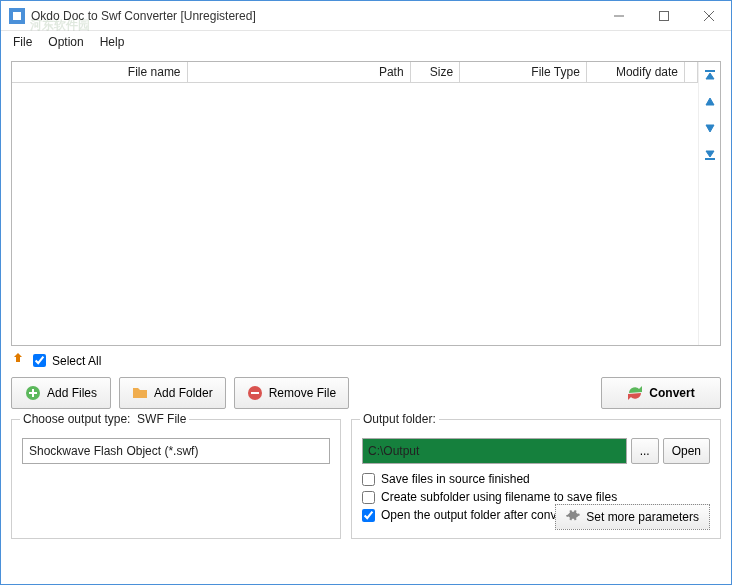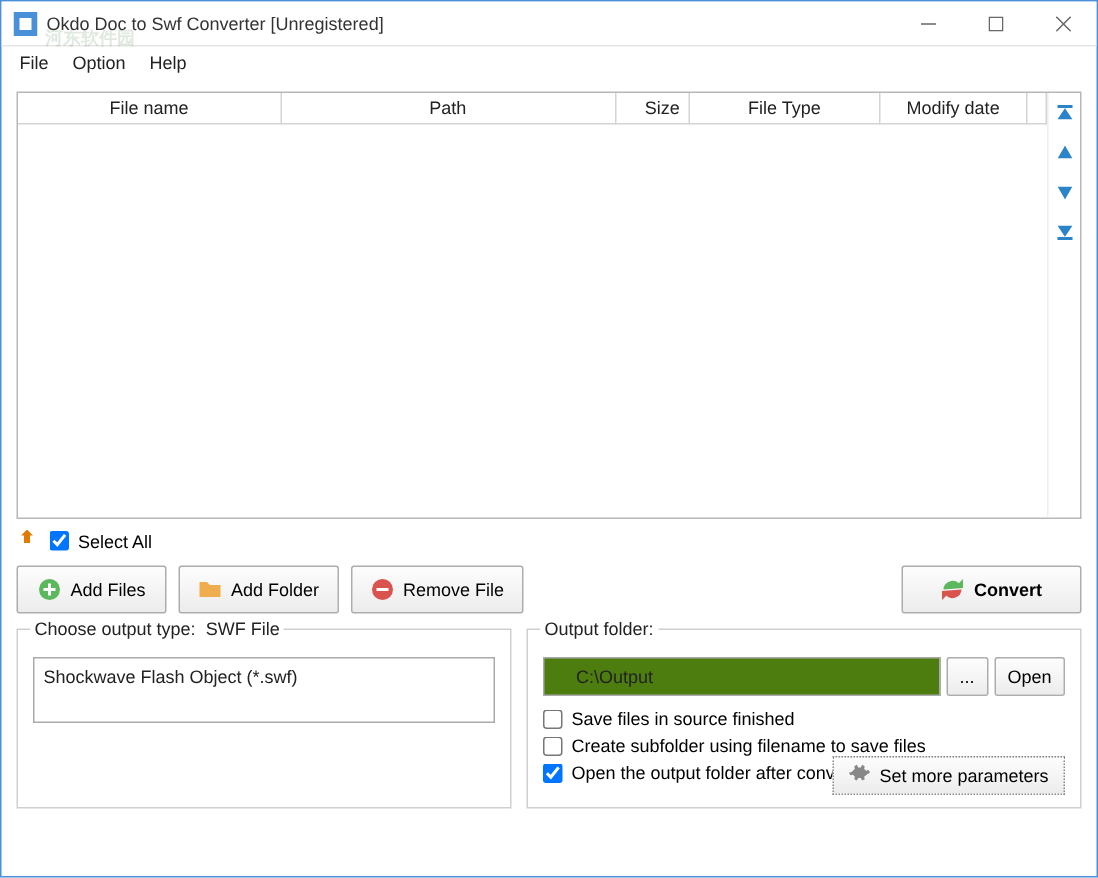--- a/index.html
+++ b/index.html
@@ -20,21 +20,21 @@
 .watermark { position: absolute; top: 4px; left: 30px; pointer-events: none; opacity: 0.15; color: #3a7030; font-size: 28px; font-weight: bold; z-index: 999; }
 .watermark .sub { font-size: 14px; color: #2b84c7; letter-spacing: 2px; display: block; margin-top: -6px; }
 
 
 .content { padding: 8px 10px; }
 
 
 .table-wrap { border: 1px solid #b7b7b7; background: #fff; position: relative; height: 285px; display: flex; }
 .table-inner { flex: 1; overflow: auto; }
 table { border-collapse: collapse; width: 100%; }
-th { background: #fff; border: 1px solid #d4d4d4; border-top: none; text-align: center; padding: 2px 6px; font-weight: normal; height: 20px; color: #222; }
+th { background: #fff; border: 1px solid #d4d4d4; border-top: none; text-align: right; padding: 2px 6px; font-weight: normal; height: 20px; color: #222; }
 th:first-child { border-left: none; }
 .col-fn { width: 180px; }
 .col-path { width: 230px; }
 .col-size { width: 50px; text-align: right; }
 .col-ft { width: 130px; }
 .col-md { width: 100px; }
 
 .side-arrows { width: 22px; display: flex; flex-direction: column; gap: 10px; padding-top: 6px; align-items: center; border-left: 1px solid #eee; }
 .arrow-btn { width: 16px; height: 16px; display: flex; align-items: center; justify-content: center; cursor: pointer; }
 .arrow-btn svg { stroke: #2b84c7; fill: #2b84c7; }
@@ -56,24 +56,24 @@
 .ico-remove svg circle { fill: #d9534f; }
 .ico-removeall svg circle { fill: #d9534f; }
 .ico-convert svg { fill: #5cb85c; }
 
 
 .bottom { display: flex; gap: 10px; }
 .panel { border: 1px solid #cfcfcf; padding: 8px 10px 10px; position: relative; }
 .panel.left { width: 330px; height: 120px; }
 .panel.right { flex: 1; height: 120px; }
 .panel-label { position: absolute; top: -8px; left: 8px; background: #fff; padding: 0 3px; color: #222; }
-.type-box { border: 1px solid #aaa; background: #fff; padding: 5px 6px; margin-top: 10px; height: 44px; color: #222; }
+.type-box { border: 1px solid #aaa; background: #fff; padding: 5px 6px; margin-top: 10px; height: 26px; color: #222; }
 
 .out-row { display: flex; gap: 4px; align-items: center; margin-top: 10px; margin-bottom: 8px; }
-.out-input { flex: 1; border: 1px solid #aaa; padding: 4px 21px; height: 26px; background: #4d7c0f; color: #222; }
+.out-input { flex: 1; border: 1px solid #aaa; padding: 4px 5px; height: 26px; background: #15803d; color: #222; }
 .small-btn { height: 26px; border: 1px solid #adadad; background: linear-gradient(#fdfdfd, #ececec); padding: 0 8px; cursor: pointer; border-radius: 2px; }
 
 .check-row { display: flex; align-items: center; gap: 6px; margin: 4px 0; }
 .check-row input { width: 13px; height: 13px; }
 .params-btn { position: absolute; right: 10px; bottom: 8px; border: 1px dotted #888; background: linear-gradient(#fdfdfd, #ececec); padding: 4px 10px; display: flex; align-items: center; gap: 6px; cursor: pointer; height: 26px; }
 .gear svg { fill: #888; width: 14px; height: 14px; }
 </style>
 </head>
 <body>
 

